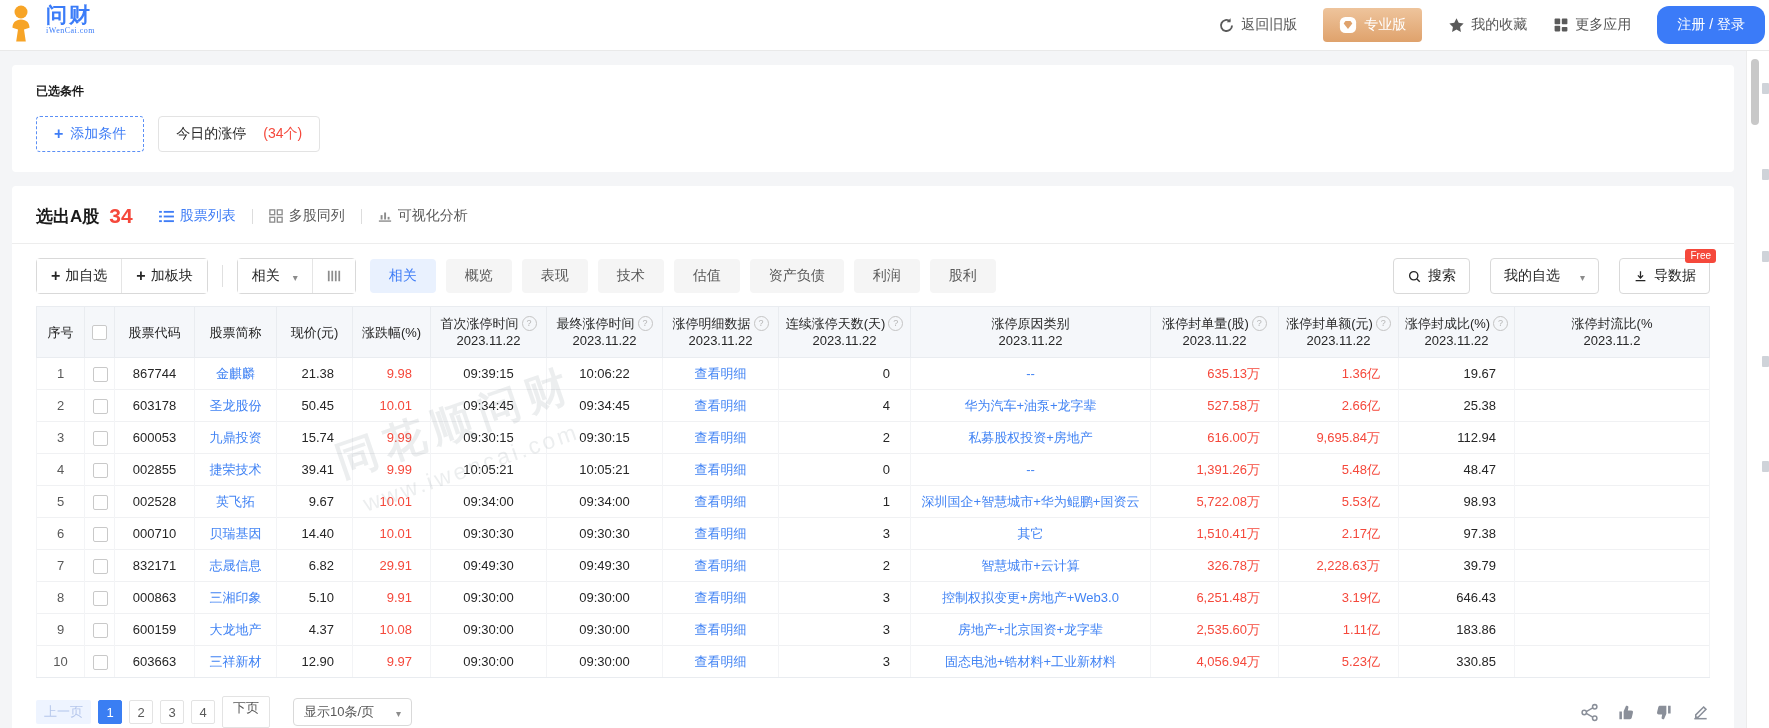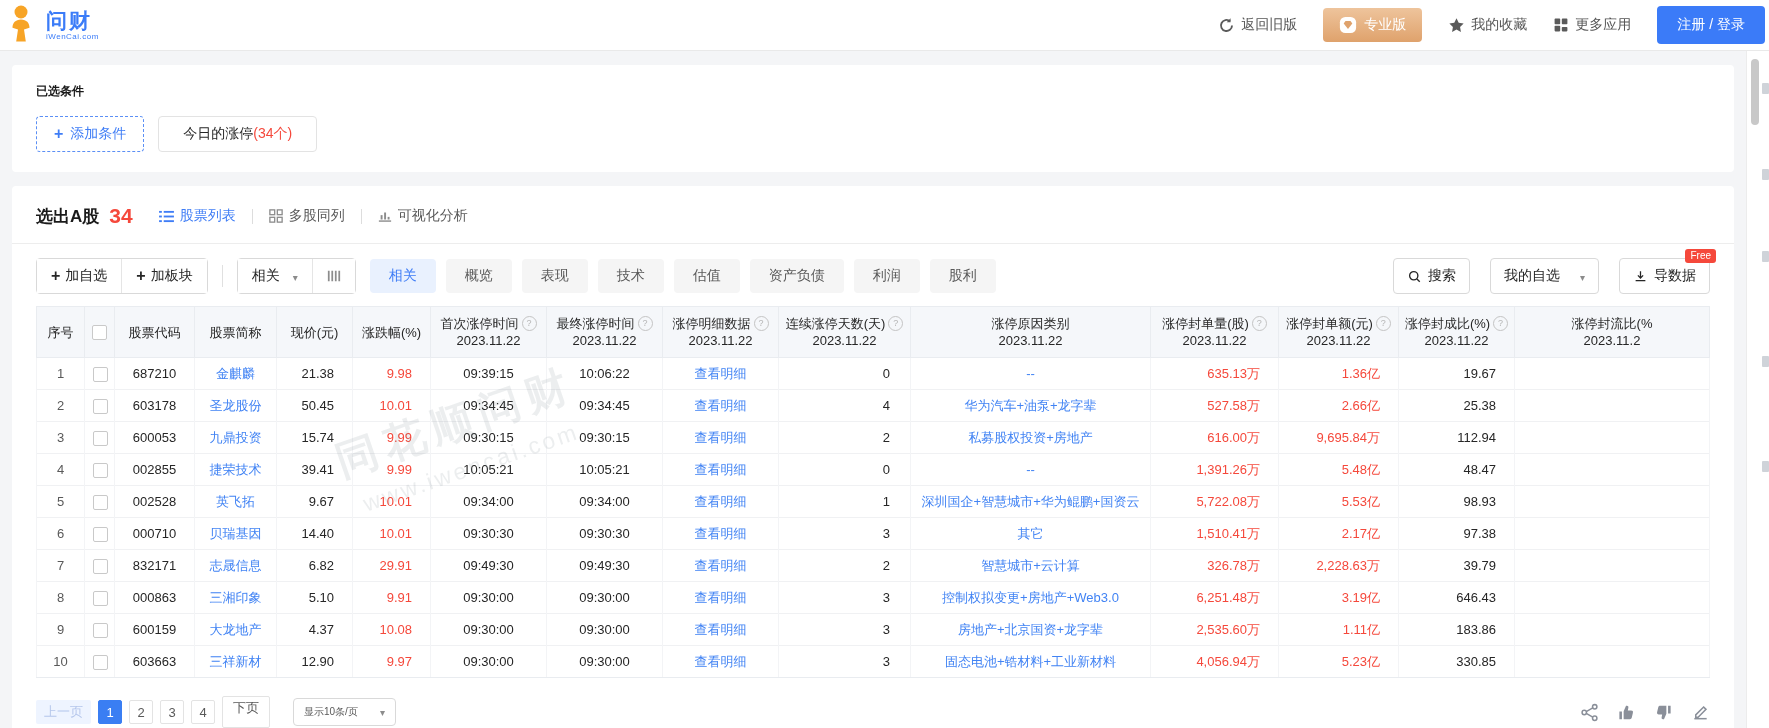--- a/index.html
+++ b/index.html
@@ -1,44 +1,44 @@
 <!DOCTYPE html>
 <html><head>
 <meta charset="utf-8">
 <style>
   html,body{margin:0;padding:0;background:#fff;}
   .app{width:1769px;height:728px;overflow:hidden;font-family:"Liberation Sans","DejaVu Sans",sans-serif;color:#262626;position:relative;background:#f4f5f7;}
   
   .topbar{height:50px;background:#fff;display:flex;align-items:center;border-bottom:1px solid #e9e9e9;position:relative;z-index:5;}
-  .logo{display:flex;align-items:center;gap:4px;padding:0 10px 0 8px;cursor:pointer;width:104px;}
+  .logo{display:flex;align-items:flex-start;gap:4px;padding:0 10px 0 8px;cursor:pointer;width:104px;}
   .logo-cn{font-size:21px;font-weight:bold;color:#3b7cf8;letter-spacing:2px;line-height:22px;}
-  .logo-en{font-size:8px;color:#3b7cf8;letter-spacing:.5px;}
+  .logo-en{font-size:8px;color:#3b7cf8;letter-spacing:.5px;font-family:Liberation Serif, serif;}
   .searchbar{width:790px;height:50px;background:#f8f9fa;display:flex;align-items:center;padding:0 14px 0 18px;box-sizing:border-box;}
   .search-query{flex:1;font-size:15px;color:#262626;cursor:text;}
   .search-icon{color:#8c8c8c;cursor:pointer;}
   .sep{width:1px;height:24px;background:#e3e3e3;margin:0 14px;}
   .fav-btn{background:#fff;border:1px solid #e0e0e0;border-radius:3px;color:#4183f4;font-size:13px;padding:6px 13px;cursor:pointer;font-family:inherit;}
   .topnav{margin-left:auto;display:flex;align-items:center;gap:26px;padding-right:4px;}
   .nav-item{display:flex;align-items:center;gap:6px;font-size:14px;color:#555;cursor:pointer;}
   .nav-item svg{color:#5a5a5a;}
   .pro-btn{display:flex;align-items:center;gap:7px;background:linear-gradient(180deg,#eec49c,#dfa26c);color:#fff;font-size:14px;padding:8px 16px;border-radius:4px;cursor:pointer;}
-  .login-btn{background:#3b7bf8;color:#fff;border:none;border-radius:4px;font-size:14px;padding:10px 20px;cursor:pointer;font-family:inherit;}
+  .login-btn{background:#3b7bf8;color:#fff;border:none;border-radius:12px;font-size:14px;padding:10px 20px;cursor:pointer;font-family:inherit;}
   
   .page-body{display:flex;height:678px;}
   .sidebar{width:62px;background:#fff;padding-top:26px;box-sizing:border-box;flex:none;}
   .side-item{height:39px;line-height:39px;font-size:14px;color:#333;padding-left:2px;cursor:pointer;white-space:nowrap;overflow:hidden;}
   .side-item.active{background:#e7eefc;color:#3f7df6;border-radius:0 4px 4px 0;}
   .main{flex:1;padding:14px 12px 0 12px;overflow:hidden;}
   .card{background:#fff;border-radius:4px;}
   .card-cond{padding:18px 24px 20px;margin-bottom:14px;}
   .cond-title{font-size:12px;font-weight:bold;color:#1a1a1a;}
   .cond-row{display:flex;gap:14px;margin-top:16px;}
   .add-cond{display:flex;align-items:center;gap:7px;background:#fff;border:1px dashed #5b8ff5;border-radius:4px;color:#3f7df6;font-size:14px;padding:8px 17px;cursor:pointer;font-family:inherit;}
   .plus-icon::before{content:"+";font-weight:bold;font-size:16px;line-height:12px;}
-  .cond-chip{display:flex;align-items:center;gap:0;border:1px solid #e3e3e3;border-radius:4px;font-size:14px;color:#262626;padding:8px 24px;cursor:pointer;background:#fff;}
+  .cond-chip{display:flex;align-items:center;gap:17px;border:1px solid #e3e3e3;border-radius:4px;font-size:14px;color:#262626;padding:8px 17px;cursor:pointer;background:#fff;}
   .red{color:#f5483b;}
   
   .card-results{padding:18px 24px 14px;}
   .results-head{display:flex;align-items:center;padding:0 24px 15px;margin:0 -24px;border-bottom:1px solid #ededed;}
   .res-title{font-size:17px;font-weight:bold;color:#1a1a1a;}
   .res-count{font-size:21px;font-weight:bold;margin:0 26px 0 10px;}
   .view-switcher{display:flex;align-items:center;}
   .view-sep{width:1px;height:15px;background:#ddd;margin:0 16px;}
   .view-tab{display:flex;align-items:center;gap:6px;font-size:14px;color:#595959;cursor:pointer;}
   .view-tab .vicon{display:flex;color:#8c8c8c;}
@@ -82,21 +82,21 @@
   .wm1{font-size:42px;letter-spacing:8px;font-weight:bold;}
   .wm2{font-size:23px;letter-spacing:3px;margin-top:6px;}
   
   .table-footer{display:flex;align-items:center;margin-top:18px;padding-bottom:6px;}
   .pager{display:flex;align-items:center;gap:7px;}
   .page-prev{background:#eef4ff;color:#b6c7ec;font-size:13px;padding:0 8px;height:24px;line-height:24px;border-radius:2px;cursor:default;}
   .pages{display:flex;gap:7px;}
   .page-num{width:24px;height:24px;line-height:24px;text-align:center;font-size:13px;color:#595959;background:#fff;border:1px solid #e3e3e3;border-radius:2px;cursor:pointer;box-sizing:border-box;}
   .page-num.active{background:#3a7ef3;border-color:#3a7ef3;color:#fff;}
   .page-next{height:32px;line-height:22px;padding:0 10px;border:1px solid #e3e3e3;border-radius:2px;font-size:13px;color:#595959;background:#fff;cursor:pointer;box-sizing:border-box;}
-  .page-size{display:flex;align-items:center;gap:22px;height:26px;border:1px solid #d9d9d9;border-radius:4px;padding:0 10px;font-size:10px;color:#595959;margin-left:16px;cursor:pointer;background:#fff;}
+  .page-size{display:flex;align-items:center;gap:22px;height:26px;border:1px solid #d9d9d9;border-radius:4px;padding:0 10px;font-size:13px;color:#595959;margin-left:16px;cursor:pointer;background:#fff;}
   .footer-icons{margin-left:auto;display:flex;gap:18px;color:#8a8f99;}
   .footer-icons .ficon{display:flex;cursor:pointer;}
   
   .right-strip{width:22px;background:#fff;border-left:1px solid #ececec;position:relative;flex:none;}
   .scroll-thumb{position:absolute;left:4px;top:8px;width:8px;height:66px;background:#c8c8c8;border-radius:4px;cursor:pointer;}
   .frag{position:absolute;right:0;width:7px;height:11px;background:#cfd3d9;border-radius:1px;}
 </style>
 </head>
 <body>
 
@@ -385,21 +385,21 @@
                       <span class="th-label">涨停封流比(%</span>
                     </div>
                     <div class="th-date">2023.11.2</div>
                   </th>
                 </tr>
               </thead>
             <tbody>
                 <tr>
                   <td class="c-center c-gray">1</td>
                   <td class="c-center"><span class="checkbox"></span></td>
-                  <td class="c-center">687210</td>
+                  <td class="c-center">867744</td>
                   <td class="c-center c-link">金麒麟</td>
                   <td class="c-right">21.38</td>
                   <td class="c-right c-red">9.98</td>
                   <td class="c-center">09:39:15</td>
                   <td class="c-center">10:06:22</td>
                   <td class="c-center"><span class="c-link">查看明细</span></td>
                   <td class="c-right c-days">0</td>
                   <td class="c-center"><span class="c-link">--</span></td>
                   <td class="c-right c-red">635.13万</td>
                   <td class="c-right c-red">1.36亿</td>

